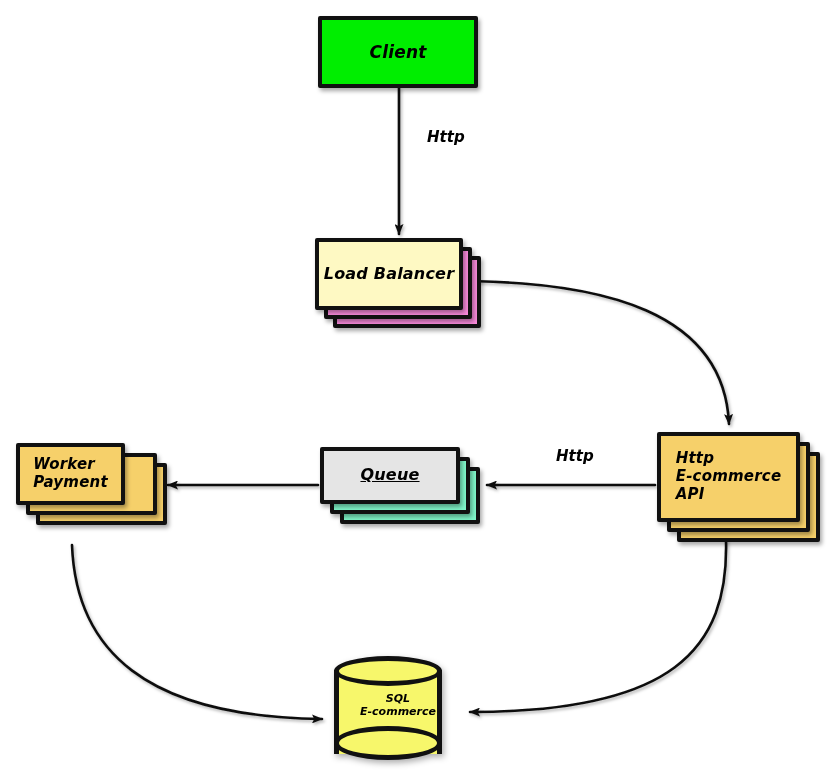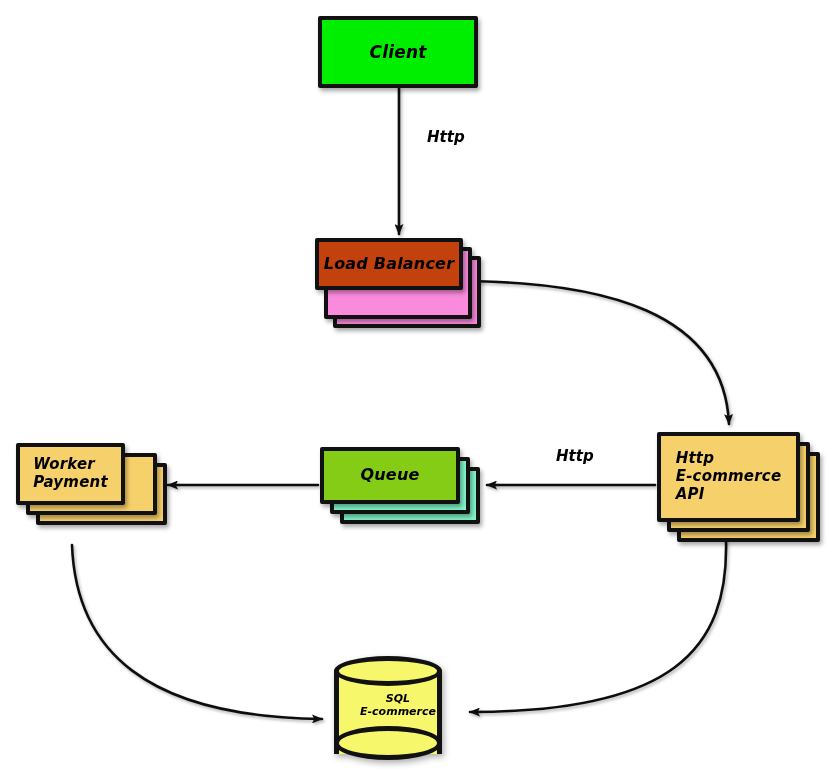--- a/index.html
+++ b/index.html
@@ -132,39 +132,39 @@
 
   <div class="node" style="left:318px; top:16px; width:164px; height:76px;">
     <div class="card front" style="left:0; top:0; width:160px; height:72px; background:#00ee00;">
       <span class="card-label" style="font-size:17px;">Client</span>
     </div>
   </div>
 
   <div class="node" style="left:315px; top:238px; width:165px; height:110px;">
     <div class="card" style="left:18px; top:18px; width:148px; height:72px; background:#fa8bdc;"></div>
     <div class="card" style="left:9px; top:9px; width:148px; height:72px; background:#fa8bdc;"></div>
-    <div class="card front" style="left:0; top:0; width:148px; height:52px; background:#c2410c;">
+    <div class="card front" style="left:0; top:0; width:148px; height:72px; background:#fef9c3;">
       <span class="card-label" style="font-size:16px;">Load Balancer</span>
     </div>
   </div>
 
   <div class="node" style="left:657px; top:432px; width:166px; height:116px;">
     <div class="card" style="left:20px; top:20px; width:143px; height:90px; background:#f6d06a;"></div>
     <div class="card" style="left:10px; top:10px; width:143px; height:90px; background:#f6d06a;"></div>
     <div class="card front" style="left:0; top:0; width:143px; height:90px; background:#f6d06a;">
       <span class="card-label" style="font-size:15px;">Http
 E-commerce
 API</span>
     </div>
   </div>
 
   <div class="node" style="left:320px; top:447px; width:165px; height:100px;">
     <div class="card" style="left:20px; top:20px; width:140px; height:57px; background:#7ff5c8;"></div>
     <div class="card" style="left:10px; top:10px; width:140px; height:57px; background:#7ff5c8;"></div>
-    <div class="card front" style="left:0; top:0; width:140px; height:57px; background:#84cc16;">
+    <div class="card front" style="left:0; top:0; width:140px; height:57px; background:#e5e5e5;text-decoration:underline;">
       <span class="card-label" style="font-size:16px;">Queue</span>
     </div>
   </div>
 
   <div class="node" style="left:16px; top:443px; width:165px; height:105px;">
     <div class="card" style="left:20px; top:20px; width:131px; height:62px; background:#f6d06a;"></div>
     <div class="card" style="left:10px; top:10px; width:131px; height:62px; background:#f6d06a;"></div>
     <div class="card front" style="left:0; top:0; width:109px; height:62px; background:#f6d06a;">
       <span class="card-label" style="font-size:15px;">Worker
 Payment</span>

